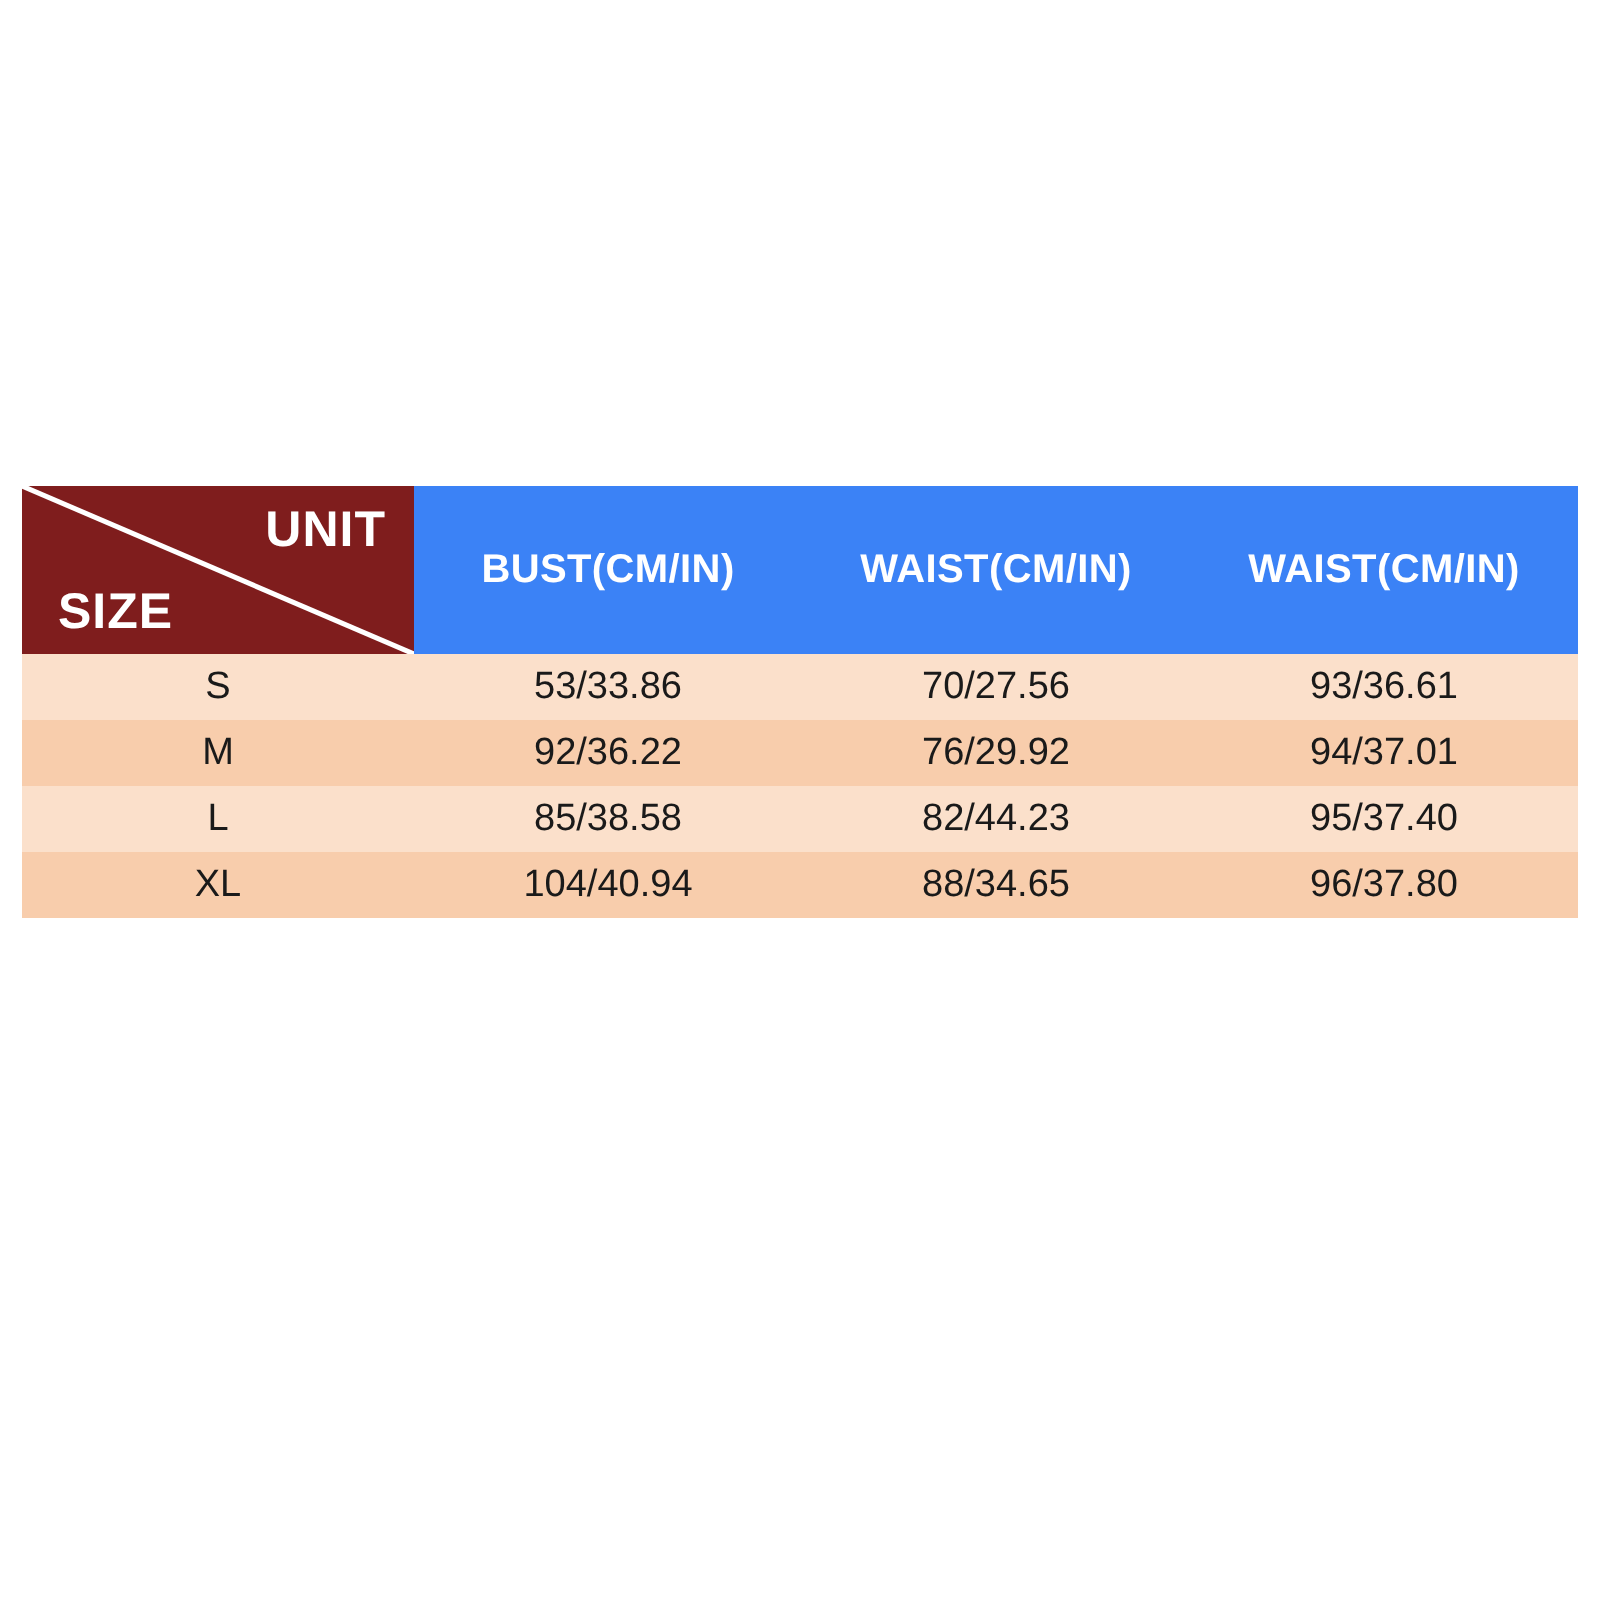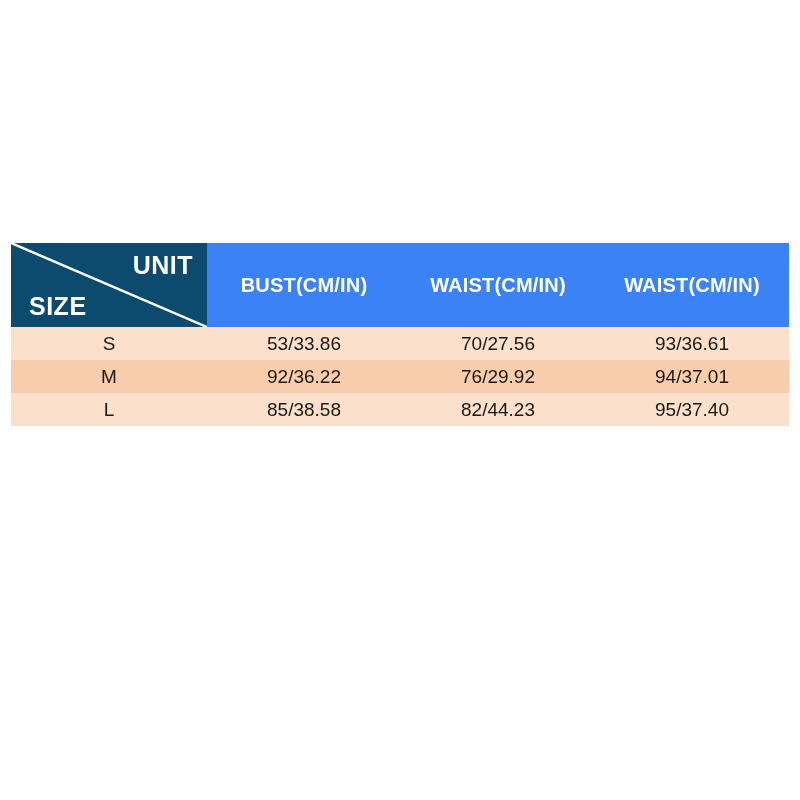--- a/index.html
+++ b/index.html
@@ -27,21 +27,21 @@
   }
   #size-table td, #size-table th {
     padding: 0;
     margin: 0;
     border: 0;
   }
   .corner-cell {
     position: relative;
     width: 196px;
     height: 84px;
-    background: #0c4a6e;
+    background: #7f1d1d;
     vertical-align: top;
   }
   .corner-diag {
     position: absolute;
     left: 0;
     top: 0;
     width: 100%;
     height: 100%;
     pointer-events: none;
   }
@@ -118,16 +118,22 @@
         <td class="col-data">92/36.22</td>
         <td class="col-data">76/29.92</td>
         <td class="col-data">94/37.01</td>
       </tr>
       <tr class="body-row row-light">
         <td class="col-size">L</td>
         <td class="col-data">85/38.58</td>
         <td class="col-data">82/44.23</td>
         <td class="col-data">95/37.40</td>
       </tr>
+      <tr class="body-row row-dark">
+        <td class="col-size">XL</td>
+        <td class="col-data">104/40.94</td>
+        <td class="col-data">88/34.65</td>
+        <td class="col-data">96/37.80</td>
+      </tr>
     </tbody>
   </table>
 
 </div>
 
 </body></html>

